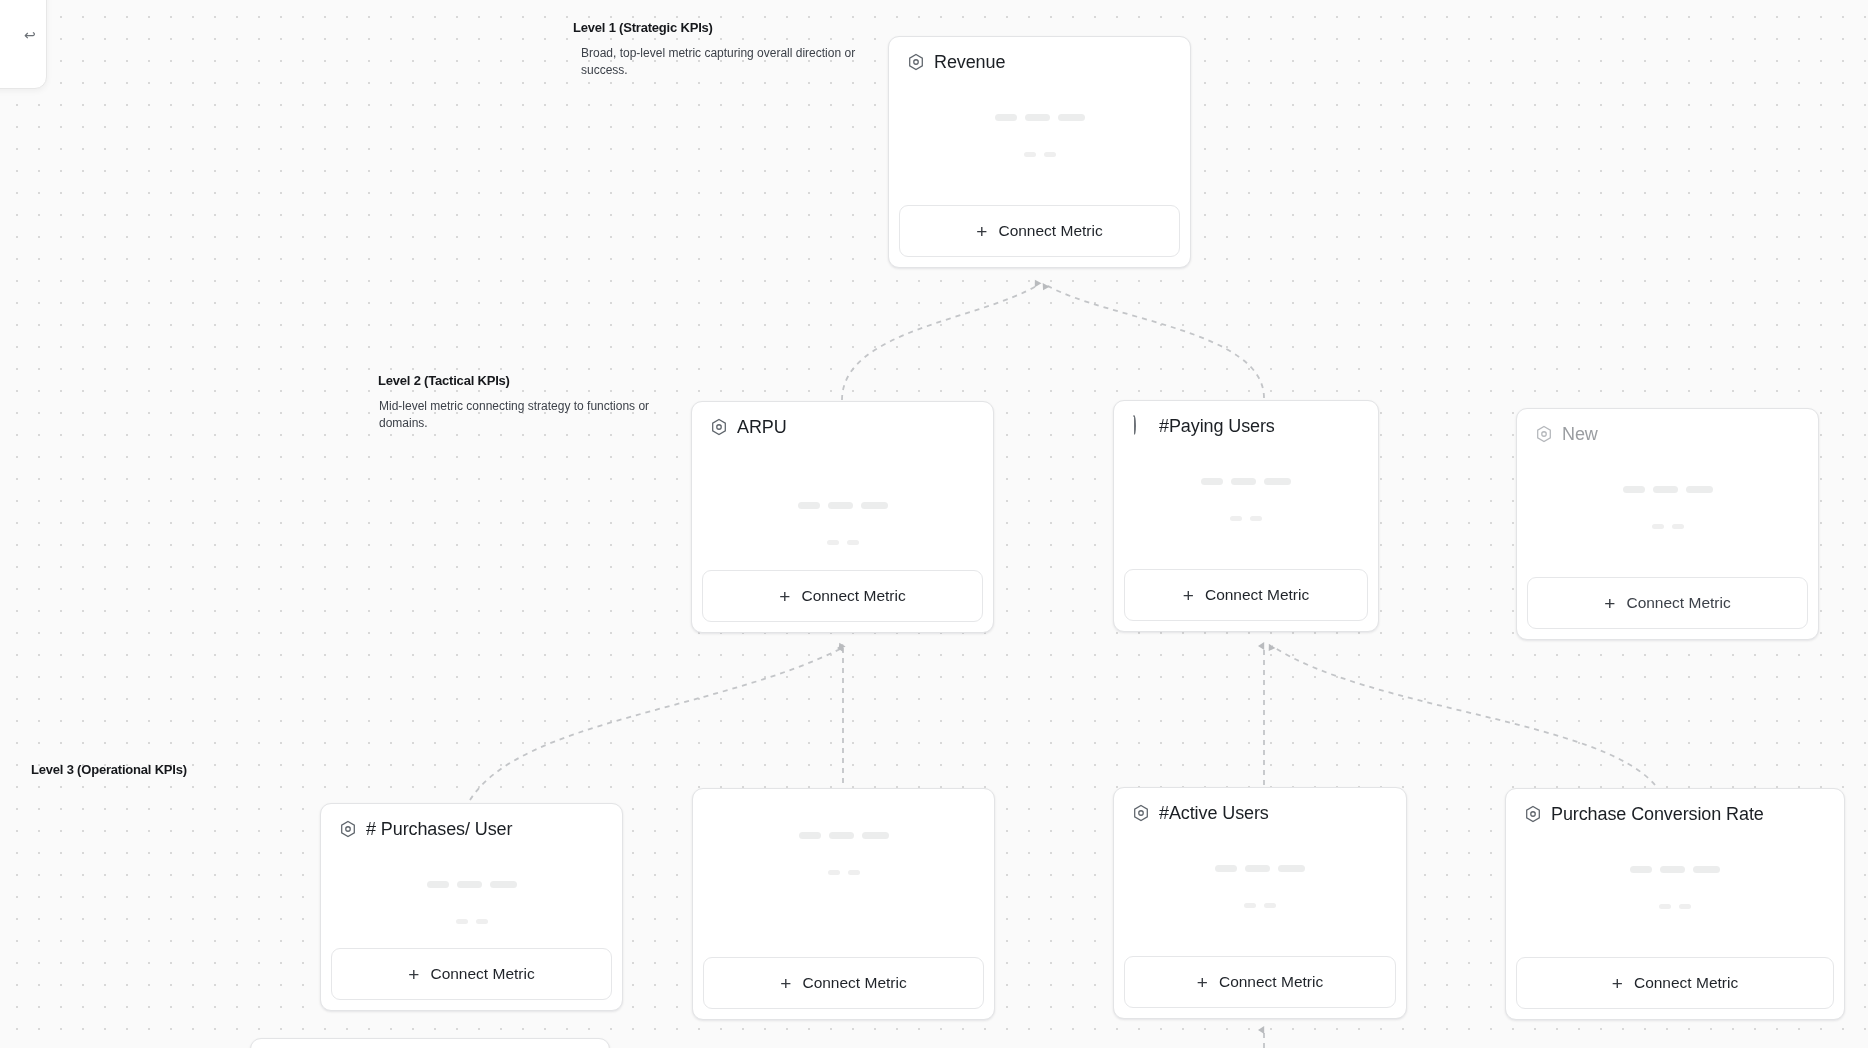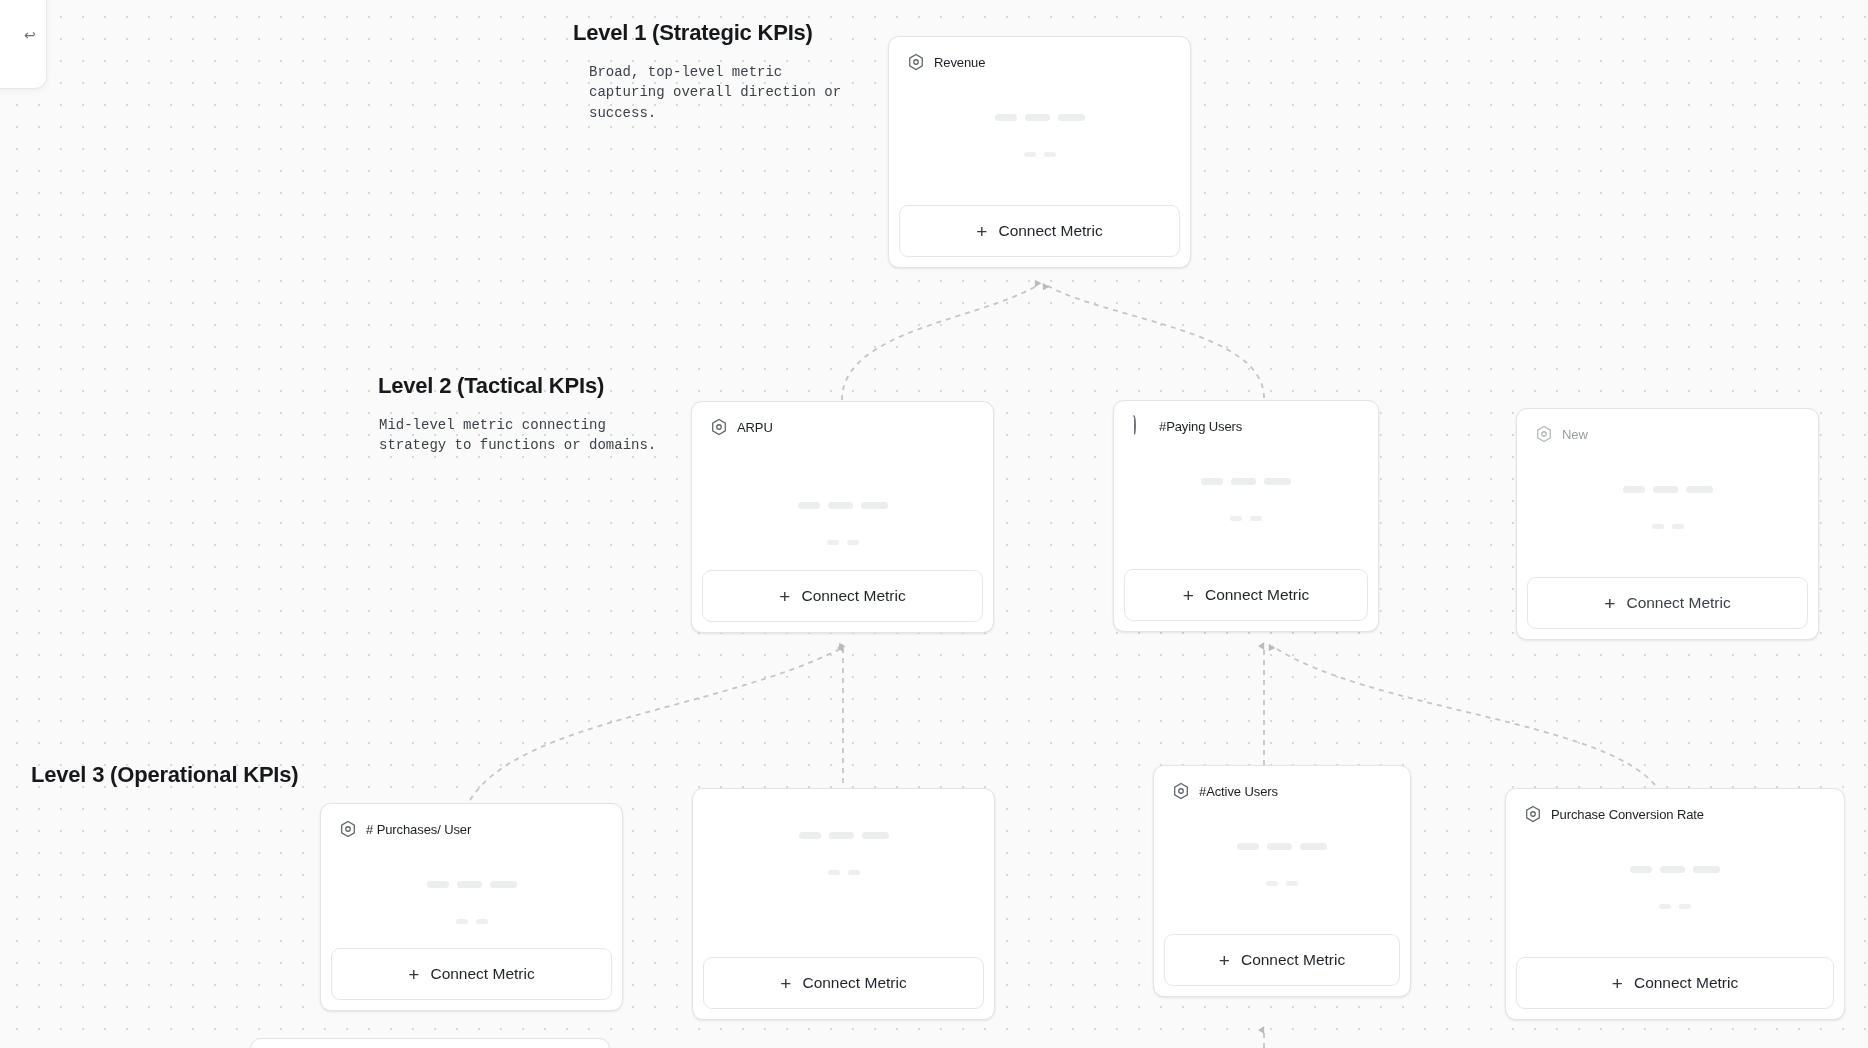--- a/index.html
+++ b/index.html
@@ -48,33 +48,32 @@
     font-size: 14px;
     line-height: 12px;
   }
 
   
   .level-label {
     position: absolute;
     width: 300px;
   }
   .level-title {
-    font-size: 22px;
+    font-size: 13px;
     font-weight: bold;
     letter-spacing: -0.2px;
     color: #16181c;
     margin: 0 0 10px 0;
     white-space: nowrap;
   }
   .level-desc {
-    font-size: 14px;
+    font-size: 12px;
     line-height: 1.45;
     color: #3c4149;
-    margin: 16px;
-    font-family: Liberation Mono, monospace;
+    margin: 8px;
   }
 
   #level1-label { left: 573px; top: 20px; }
   #level2-label { left: 379px; top: 373px; }
   #level2-label .level-title { margin-left: -1px; }
   #level2-label .level-desc { margin-left: 0px; }
   #level3-label { left: 31px; top: 762px; }
 
   
   .node {
@@ -90,21 +89,21 @@
   }
   .node-head {
     display: flex;
     align-items: center;
     gap: 9px;
     padding: 16px 18px 0 18px;
     height: 34px;
     box-sizing: border-box;
   }
   .node-title {
-    font-size: 13px;
+    font-size: 18px;
     color: #1b1f24;
     letter-spacing: -0.1px;
     white-space: nowrap;
   }
   .node.dim .node-title { color: #9a9da1; }
   .node-icon { width: 18px; height: 18px; flex: 0 0 18px; color: #5f656c; }
   .node.dim .node-icon { color: #b5b8bc; }
   .node-icon svg { display: block; }
 
   .node-body {
@@ -365,21 +364,21 @@
         <span class="sk small s1"></span>
         <span class="sk small s2"></span>
       </div>
     </div>
     <div class="connect-btn">
       <span class="plus">+</span>
       <span>Connect Metric</span>
     </div>
   </div>
 
-  <div class="node" style="left:1113px; top:765px; width:258px; height:232px;margin-left:40px;">
+  <div class="node" style="left:1113px; top:787px; width:294px; height:232px;">
     <div class="node-head">
       <span class="node-icon">
         <svg viewBox="0 0 20 20" width="18" height="18" fill="none" stroke="currentColor" stroke-width="1.4">
           <path d="M10 1.6 17 5.7v8.6L10 18.4 3 14.3V5.7z"></path>
           <circle cx="10" cy="10" r="2.5"></circle>
         </svg>
       </span>
       <span class="node-title">#Active Users</span>
     </div>
     <div class="node-body">

